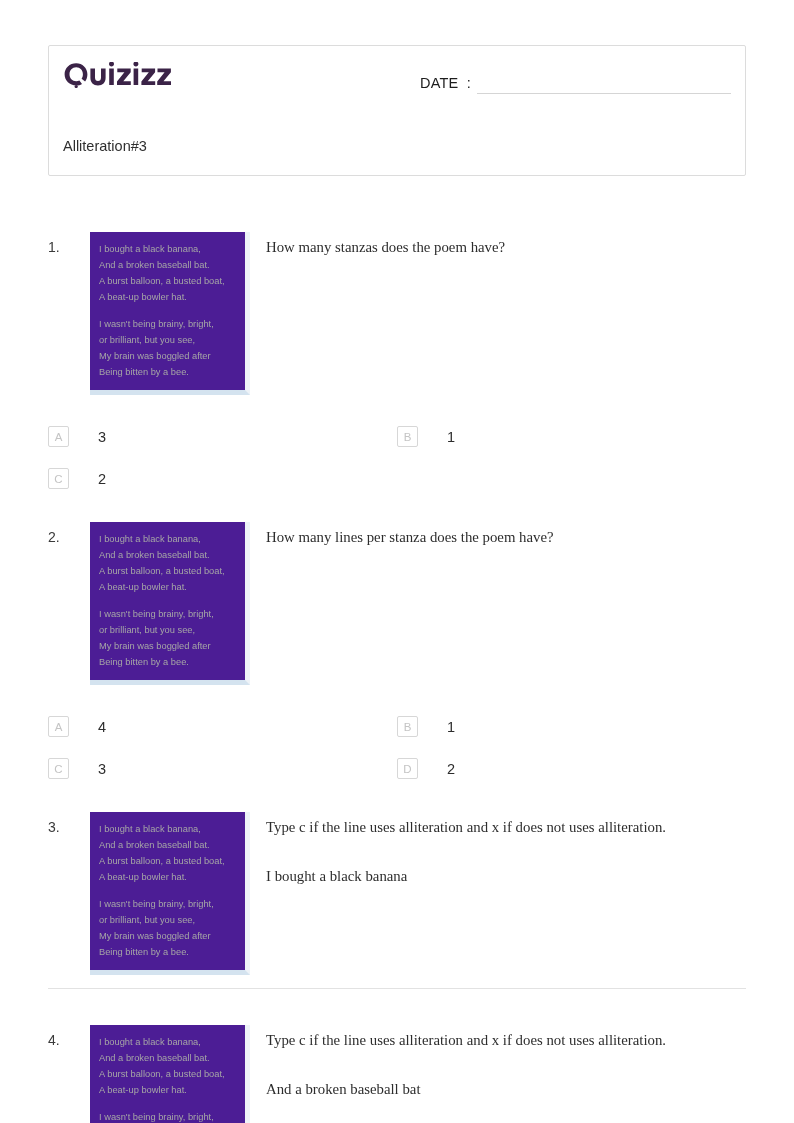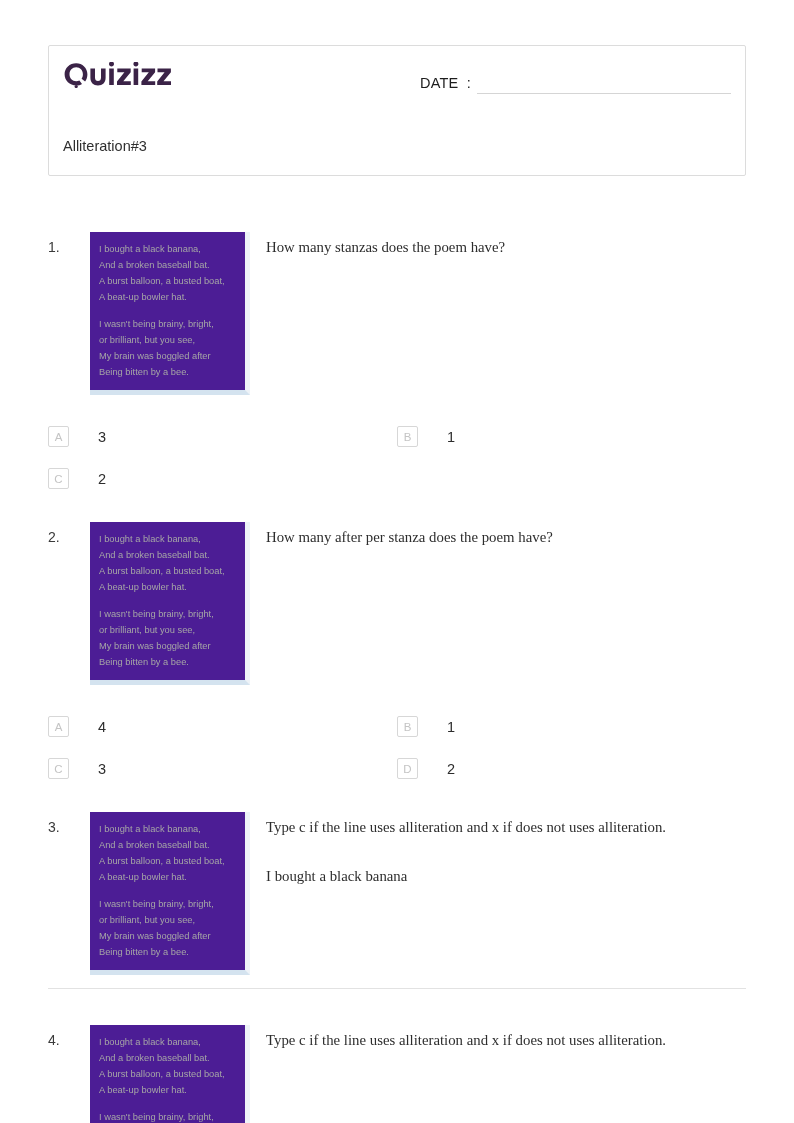--- a/index.html
+++ b/index.html
@@ -248,21 +248,21 @@
           <p>And a broken baseball bat.</p>
           <p>A burst balloon, a busted boat,</p>
           <p>A beat-up bowler hat.</p>
           <div class="stanza-gap"></div>
           <p>I wasn't being brainy, bright,</p>
           <p>or brilliant, but you see,</p>
           <p>My brain was boggled after</p>
           <p>Being bitten by a bee.</p>
         </div>
         <div class="q-body">
-          <div class="q-text">How many after per stanza does the poem have?</div>
+          <div class="q-text">How many lines per stanza does the poem have?</div>
         </div>
       </div>
       <div class="options">
         <div class="option">
           <span class="opt-letter">A</span>
           <span class="opt-text">4</span>
         </div>
         <div class="option">
           <span class="opt-letter">B</span>
           <span class="opt-text">1</span>
@@ -311,18 +311,19 @@
           <p>I bought a black banana,</p>
           <p>And a broken baseball bat.</p>
           <p>A burst balloon, a busted boat,</p>
           <p>A beat-up bowler hat.</p>
           <div class="stanza-gap"></div>
           <p>I wasn't being brainy, bright,</p>
 
         </div>
         <div class="q-body">
           <div class="q-text">Type c if the line uses alliteration and x if does not uses alliteration.</div>
+          <div class="q-sub">And a broken baseball bat</div>
         </div>
       </div>
     </div>
 
   </div>
 </div>
 
 </body></html>

